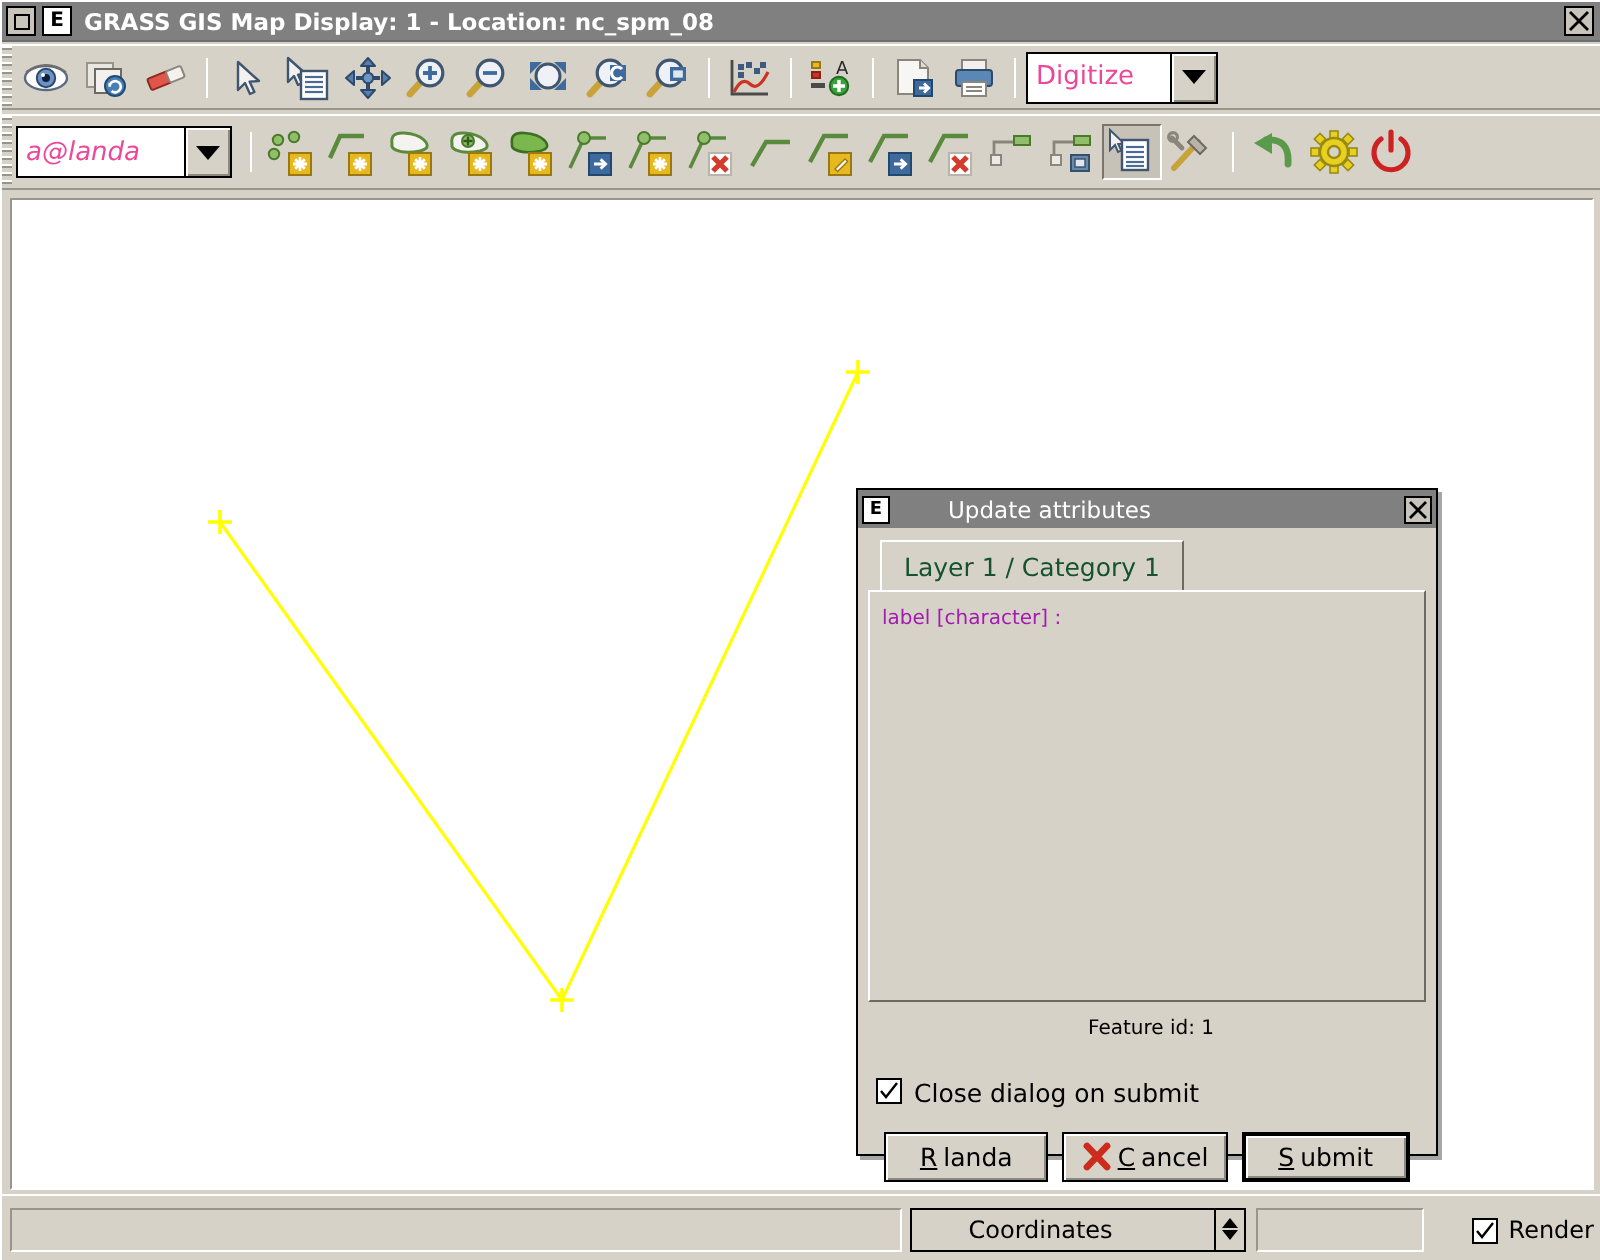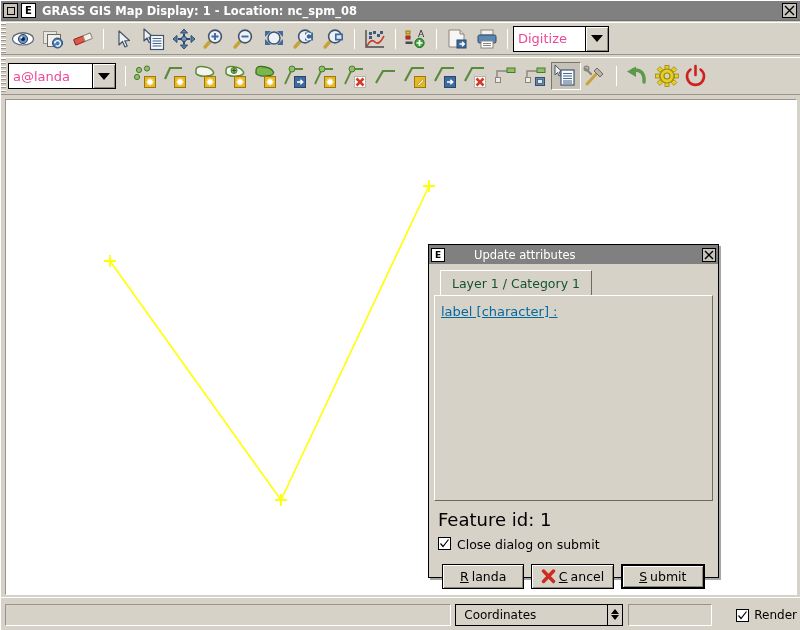--- a/index.html
+++ b/index.html
@@ -71,21 +71,21 @@
   
   .toolbar {
     position: absolute; left: 0;
     width: 800px;
     background: #d6d2c8;
     display: flex; align-items: center;
     border-top: 1px solid #ffffff;
     border-bottom: 1px solid #9a958c;
   }
   .toolbar.row1 { top: 21px; height: 33px; }
-  .toolbar.row2 { top: 56px; height: 38px; }
+  .toolbar.row2 { top: 56px; height: 38px; font-style: italic; }
   .grip {
     width: 5px; height: 100%;
     margin-right: 2px;
     background-image: repeating-linear-gradient(
        to bottom, #ffffff 0px, #ffffff 1px, #9a958c 1px, #9a958c 2px, transparent 2px, transparent 4px);
     flex: 0 0 auto;
   }
   .tbtn {
     width: 30px; height: 28px;
     display: flex; align-items: center; justify-content: center;
@@ -172,20 +172,21 @@
     border-right-color: #ffffff;
     border-bottom-color: #ffffff;
     margin-right: 4px;
   }
   .sb-spinfield {
     width: 168px; height: 22px;
     background: #d6d2c8;
     border: 1px solid #000;
     display: flex; align-items: center;
     flex: 0 0 auto;
+    padding-left: 20px;
   }
   .sb-spinfield .lbl {
     flex: 1 1 auto;
     padding-left: 8px;
     font-size: 12px;
     color: #000;
   }
   .sb-spinbtns {
     width: 15px; height: 100%;
     border-left: 1px solid #000;
@@ -307,42 +308,42 @@
     border-right-color: #6e6a62;
     border-bottom-color: #6e6a62;
     padding: 8px 6px 6px 6px;
     display: flex; flex-direction: column;
   }
   .field-row {
     display: flex; align-items: center;
     gap: 2px;
   }
   .field-label {
-    font-size: 13px;
-    color: #0369a1;
+    font-size: 10px;
+    color: #a21caf;
     white-space: nowrap;
-    text-decoration: underline;
   }
   .field-input {
     flex: 1 1 auto;
     height: 21px;
     background: #ffffff;
     border: 1px solid #6e6a62;
     border-right-color: #ffffff;
     border-bottom-color: #ffffff;
     display: flex; align-items: center;
     padding: 0 3px;
     font-size: 12.5px;
     color: #000;
   }
 
   .dlg-featureid {
-    font-size: 18px;
+    font-size: 10px;
     color: #000;
-    margin: 8px 0 0 4px;
+    margin: 8px 0 12px 4px;
+    text-align: center;
   }
   .dlg-chkrow {
     display: flex; align-items: flex-start;
     gap: 6px;
     margin: 7px 0 0 4px;
   }
   .dlg-chkrow .cl { font-size: 12.5px; color: #000; }
 
   .dlg-buttons {
     display: flex; align-items: center; justify-content: space-between;

